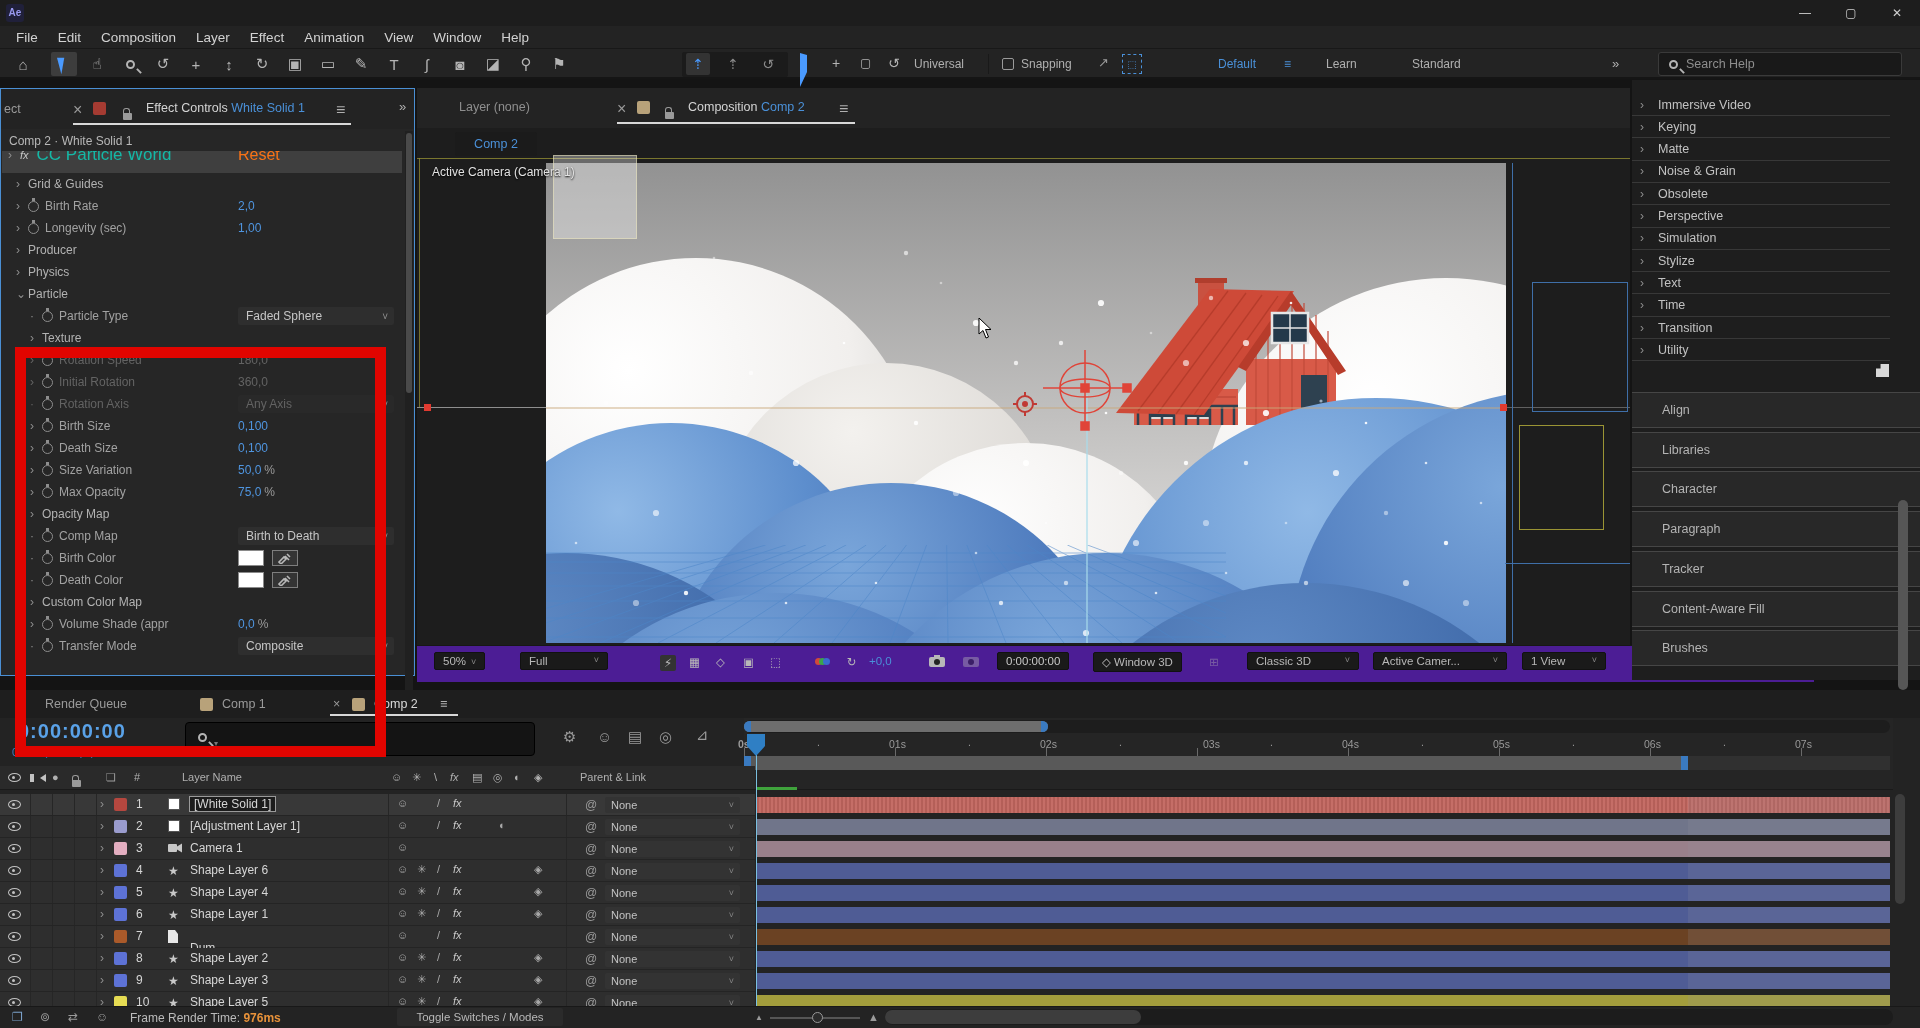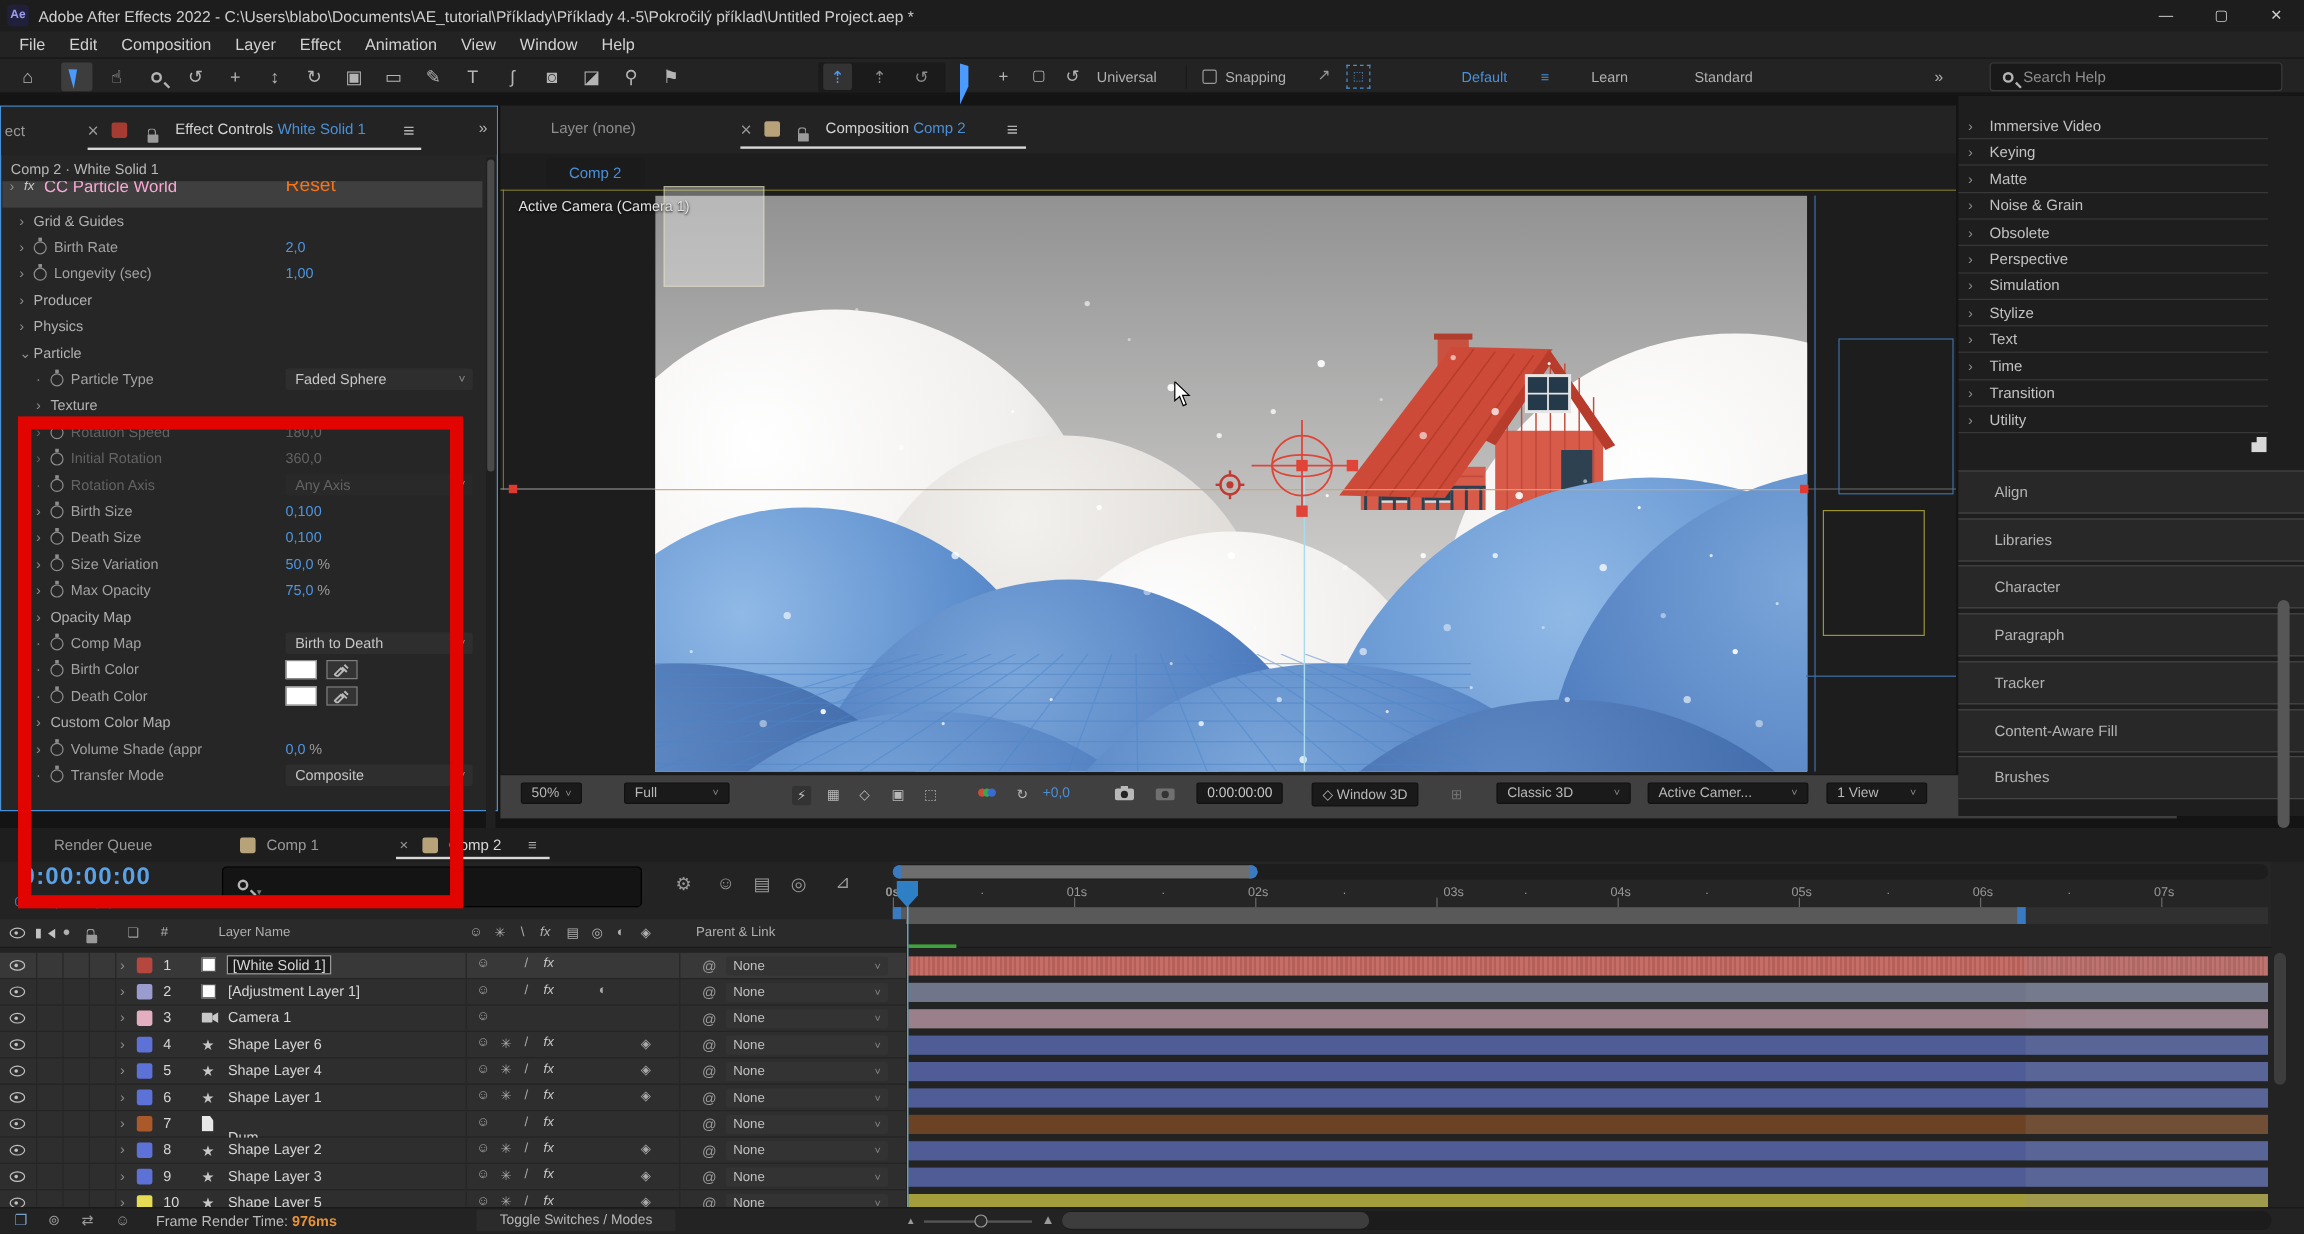--- a/index.html
+++ b/index.html
@@ -42,21 +42,21 @@
   .ec-drop { position:absolute; left:236px; width:156px; height:18px; background:#2e2e2e; border-radius:2px;
     color:#c6c6c6; font-size:12px; display:flex; align-items:center; padding:0 8px; }
   .ec-drop .dd { position:absolute; right:6px; color:#909090; font-size:10px; }
   .disabled.ec-drop, .disabled .ec-drop { background:#292929; color:#636363; }
   .swatch { position:absolute; left:236px; width:26px; height:16px; background:#ffffff; border:1px solid #8a8a8a; }
   .dropperbox { position:absolute; left:270px; width:26px; height:16px; background:#343434; border:1px solid #7e7e7e;
     display:flex; align-items:center; justify-content:center; }
   #red-rect { position:absolute; left:14px; top:258px; width:371px; height:410px; border:11px solid #e10400; z-index:60; pointer-events:none; }
   
   #center-panel { position:absolute; left:417px; top:88px; width:1213px; height:594px; background:#1d1d1d; }
-  #vp-bar { position:absolute; left:0; top:557px; width:1397px; height:37px; background:#404040; border-top:1px solid #171717; font-size:11.5px; color:#b8b8b8; }
+  #vp-bar { position:absolute; left:0; top:557px; width:1397px; height:37px; background:#4c1d95; border-top:1px solid #171717; font-size:11.5px; color:#b8b8b8; }
   .vp-item { position:absolute; top:9px; }
   .vp-dd { color:#8a8a8a; font-size:9px; margin-left:5px; }
   .vp-box { background:#1a1a1a; border:1px solid #111; border-radius:2px; padding:2px 8px; top:6px; }
   
   #right-dock { position:absolute; left:1632px; top:80px; width:288px; height:600px; background:#1e1e1e; }
   
   #timeline { position:absolute; left:0; top:690px; width:1920px; height:338px; background:#232323; }
   #tl-tabs { position:absolute; left:0; top:0; width:100%; height:28px; background:#1e1e1e; font-size:12.5px; }
   #tl-header { position:absolute; left:0; top:76px; width:755px; height:24px; background:#2a2a2a;
     border-bottom:1px solid #1a1a1a; font-size:11px; color:#b0b0b0; }
@@ -77,21 +77,20 @@
   .overlay-line { position:absolute; pointer-events:none; }
   .handle { position:absolute; width:7px; height:7px; background:#e03a30; z-index:40; }
   .speaker { display:inline-block; width:0; height:0; border-top:4px solid transparent; border-bottom:4px solid transparent; border-right:6px solid #c2c2c2; position:relative; }
   .speaker::before { content:""; position:absolute; left:-10px; top:-4px; width:4px; height:8px; background:#c2c2c2; }
 </style>
 </head>
 <body>
 
 <div id="titlebar">
   <span class="ae-logo">Ae</span>
-  <span>Adobe After Effects 2022 - C:\Users\blabo\Documents\AE_tutorial\Příklady\Příklady 4.-5\Pokročilý příklad\Untitled Project.aep *</span>
   <span class="win-controls">
     <span class="win-btn">—</span>
     <span class="win-btn">▢</span>
     <span class="win-btn">✕</span>
   </span>
 </div>
 
 <div id="menubar" style="padding-left: 6px;">
     <span class="menu-item">File</span>
     <span class="menu-item">Edit</span>
@@ -164,21 +163,21 @@
     <span class="abs" style="left:335px;top:12px;color:#b0b0b0">≡</span>
     <span class="abs" style="left:398px;top:10px;color:#b0b0b0;font-size:13px">»</span>
     <div class="tab-underline" style="left:72px;width:278px"></div>
   </div>
   <div class="abs" style="left:8px;top:40px;height:24px;font-size:12px;color:#b8b8b8;display:flex;align-items:center">Comp 2 · White Solid 1</div>
 
   <div class="abs" style="left:1px;top:62px;width:400px;height:22px;background:#3f3f3f;overflow:hidden">
     <div style="position:absolute;left:0;top:-7px;width:100%;height:22px;display:flex;align-items:center">
       <span class="chev" style="margin-left:6px">›</span>
       <span style="font-style:italic;color:#c8c8c8;font-size:11px;margin-right:8px">fx</span>
-      <span style="color:#f9a8d4;font-size:14px">CC Particle World</span>
+      <span style="color:#14b8a6;font-size:17px">CC Particle World</span>
       <span style="position:absolute;left:236px;color:#f97316">Reset</span>
     </div>
   </div>
   <div id="ec-rows">
       <div class="ec-row" style="position: absolute; left: 1px; top: 84px; width: 400px; height: 22px; display: flex; align-items: center; font-size: 12px;">
         <span style="width:14px;flex:none"></span>
         <span class="chev">›</span>
         <span class="ec-group">Grid &amp; Guides</span>
       </div>
       <div class="ec-row" style="position: absolute; left: 1px; top: 106px; width: 400px; height: 22px; display: flex; align-items: center; font-size: 12px;">

